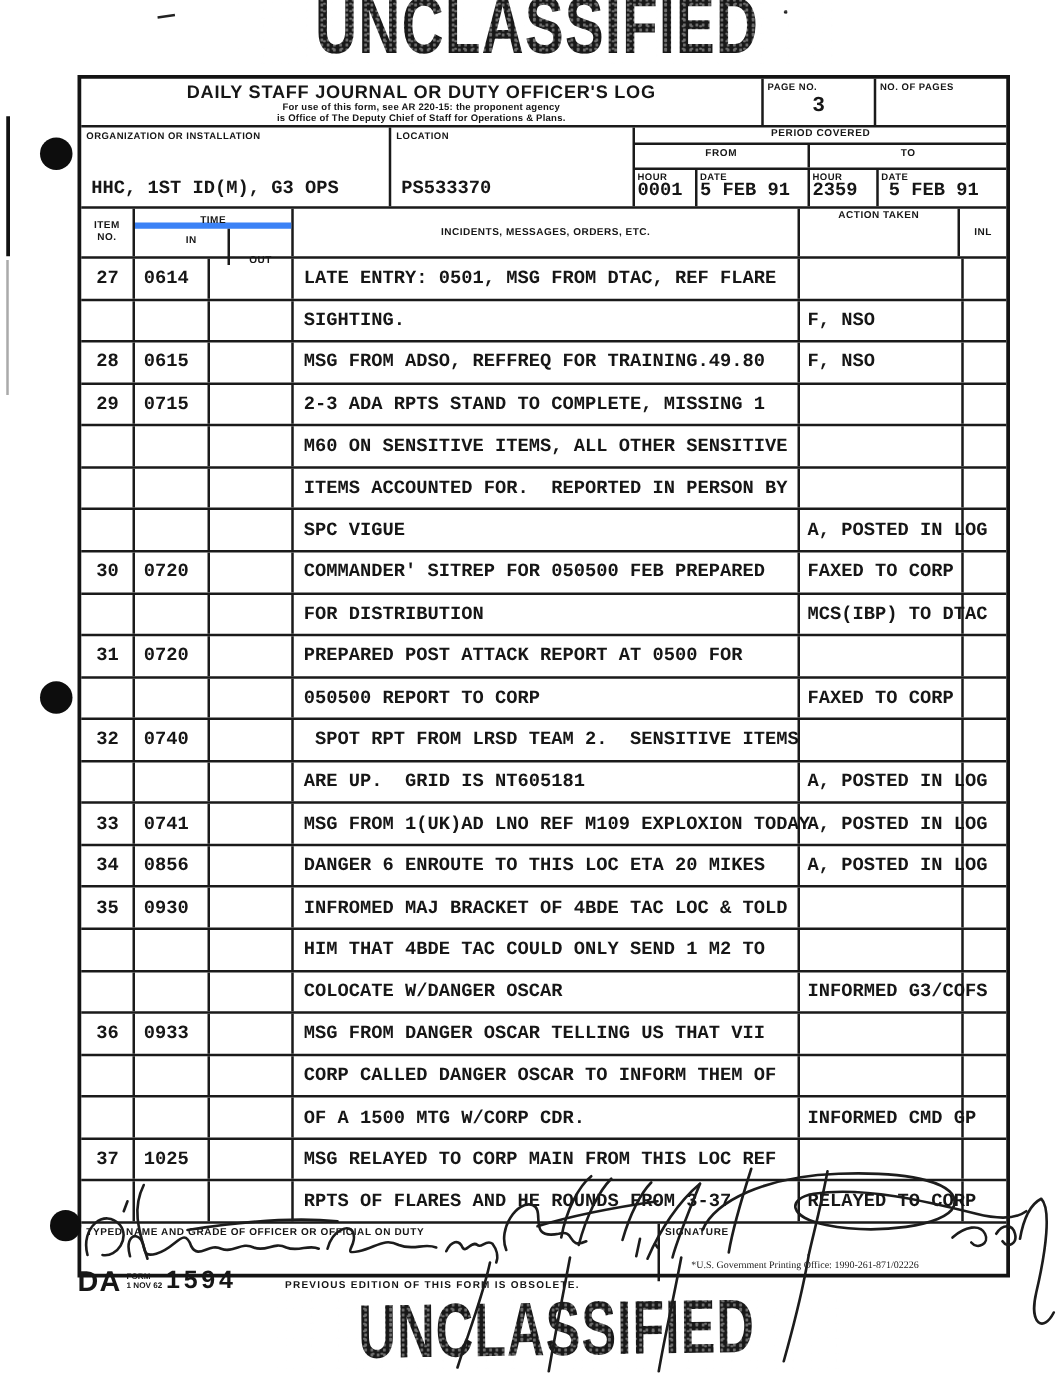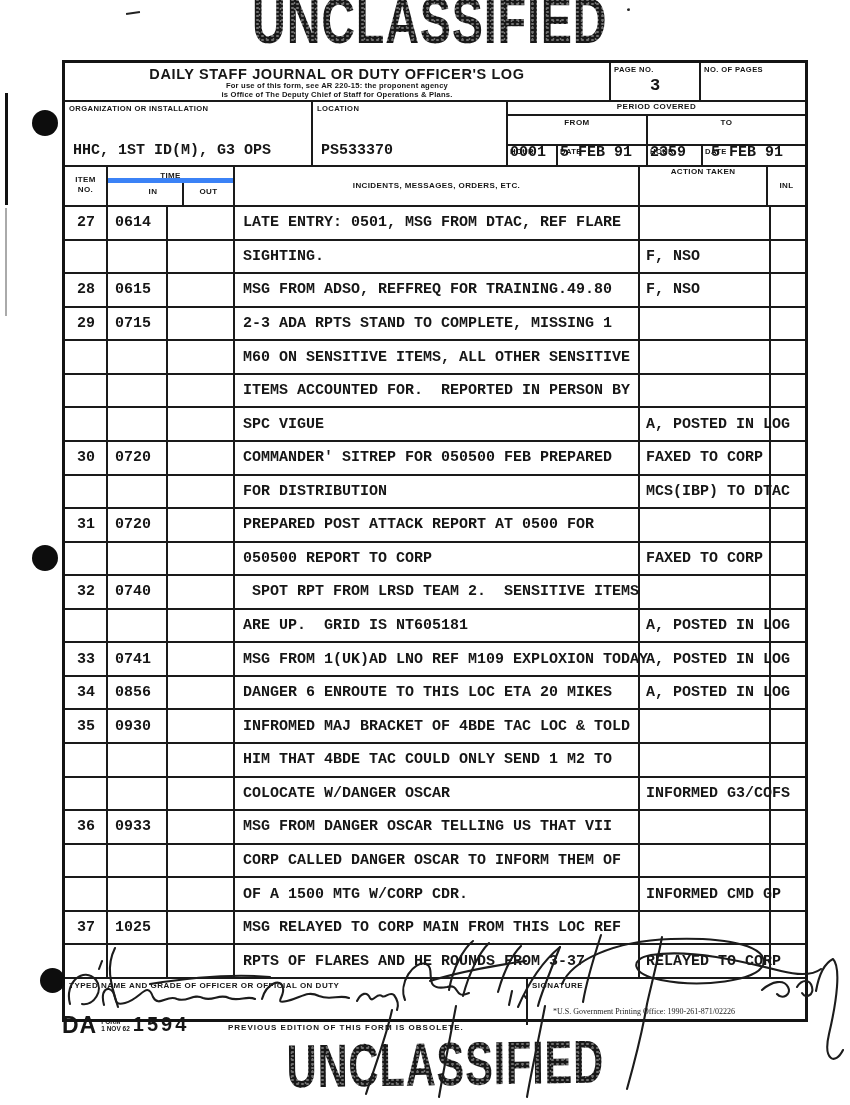--- a/index.html
+++ b/index.html
@@ -36,38 +36,38 @@
   .tiny{font-size:7.6px;font-weight:700;letter-spacing:.4px;}
   .pageno-val{text-align:center;font-size:17px;margin-top:2px;}
 
   
   .org-row{display:flex;height:65px;}
   .org-cell{width:248px;padding:2px 4px;position:relative;}
   .loc-cell{width:195px;padding:2px 4px;position:relative;}
   .cell-val{position:absolute;left:8px;bottom:6px;font-size:15px;white-space:pre;}
   .period-cell{flex:1;display:flex;flex-direction:column;}
   .pc-label{height:14px;text-align:center;font-size:8px;}
-  .pc-fromto{height:30px;display:flex;}
+  .pc-fromto{height:20px;display:flex;}
   .pc-from{width:140px;text-align:center;font-size:8px;padding-top:2px;}
   .pc-to{flex:1;text-align:center;font-size:8px;padding-top:2px;}
   .pc-hd{flex:1;display:flex;}
   .hd-cell{padding:1px 2px;position:relative;}
   .hd-hour1{width:50px;} .hd-date1{width:90px;} .hd-hour2{width:55px;} .hd-date2{flex:1;}
   .hd-val{position:absolute;left:2px;bottom:4px;font-size:15px;white-space:pre;}
   .hd-date2 .hd-val{left:8px;}
 
   
   .thead{display:flex;height:40px;border-bottom:2px solid #1a1a1a;}
   .th{font-size:8px;font-weight:700;letter-spacing:.4px;text-align:center;}
   .th-item{width:43px;padding-top:8px;white-space:pre-line;line-height:1.3;}
   .th-time{width:127px;display:flex;flex-direction:column;}
   .th-time-top{height:16px;border-bottom:5px solid #3b82f6;padding-top:4px;}
   .th-time-bot{flex:1;display:flex;}
   .th-in{width:60px;border-right:2px solid #1a1a1a;padding-top:4px;margin-left:16px;}
-  .th-out{flex:1;padding-top:4px;}
+  .th-out{flex:1;padding-top:4px;margin-top:16px;}
   .th-inc{width:405px;padding-top:14px;}
   .th-act{width:128px;text-align:center;}
   .th-inl{flex:1;padding-top:14px;}
 
   
   #rows{height:770px;display:flex;flex-direction:column;}
   .log-row{flex:1;display:grid;grid-template-columns:43px 60px 67px 405px 131px 1fr;border-bottom:2px solid #1a1a1a;}
   .log-row:last-child{border-bottom:none;}
   .c{border-right:2px solid #1a1a1a;font-size:15px;white-space:pre;overflow:visible;display:flex;align-items:center;}
   .c.inl{border-right:none;}

